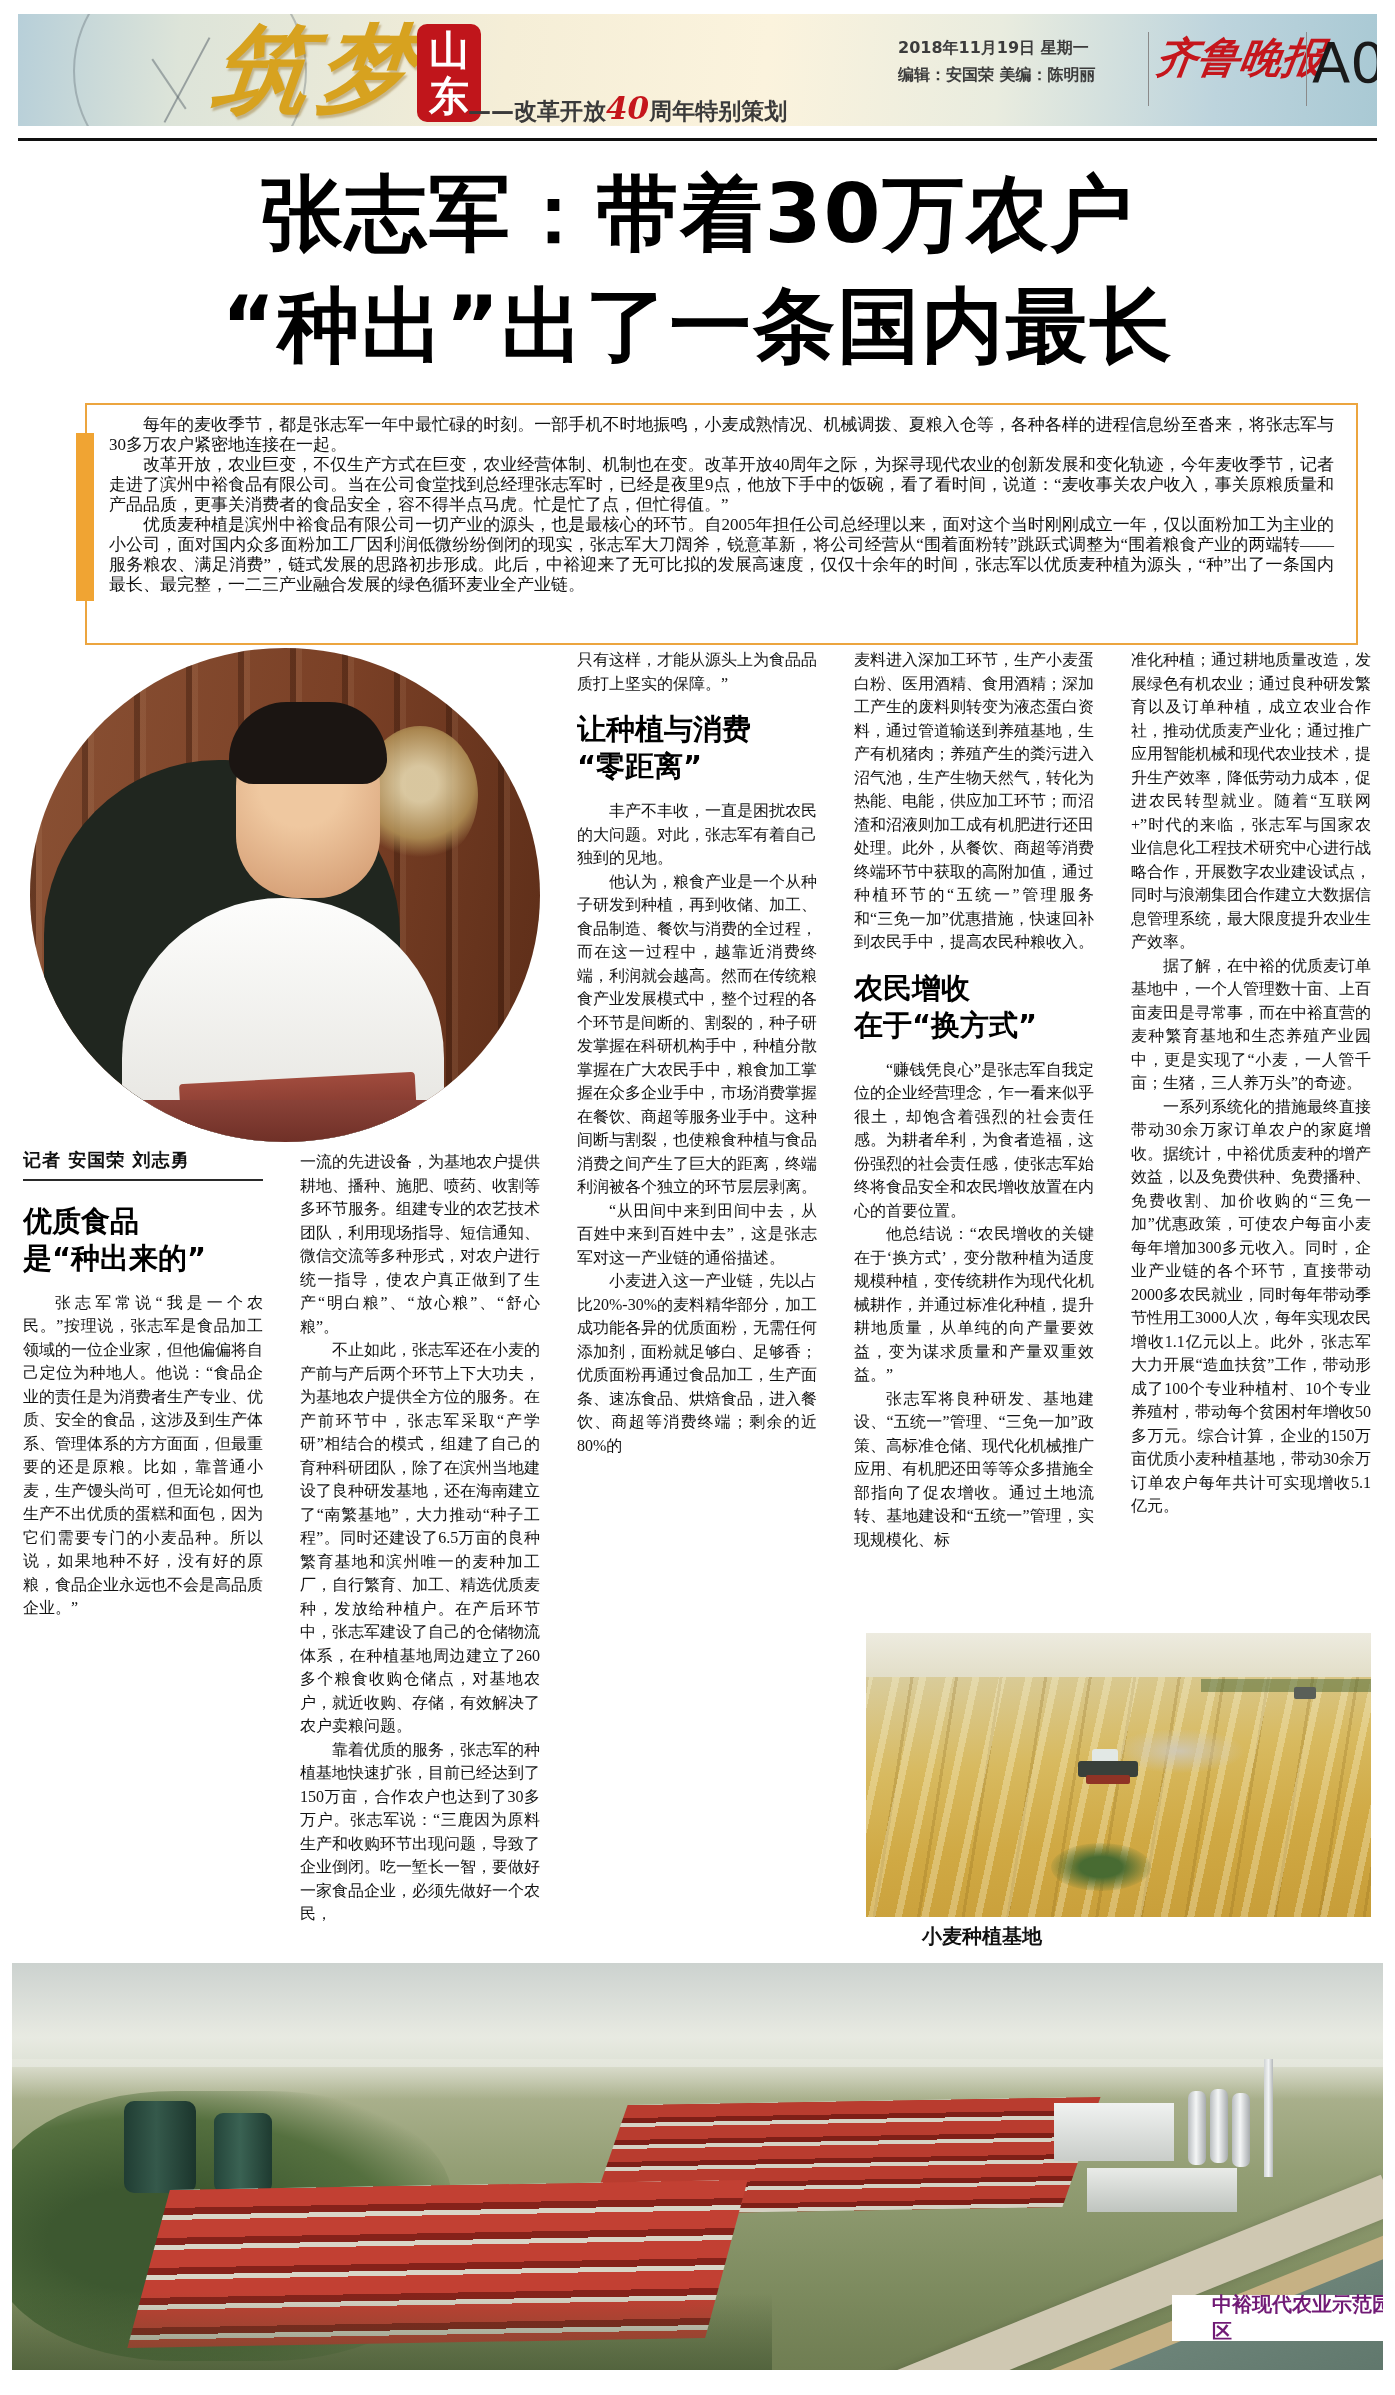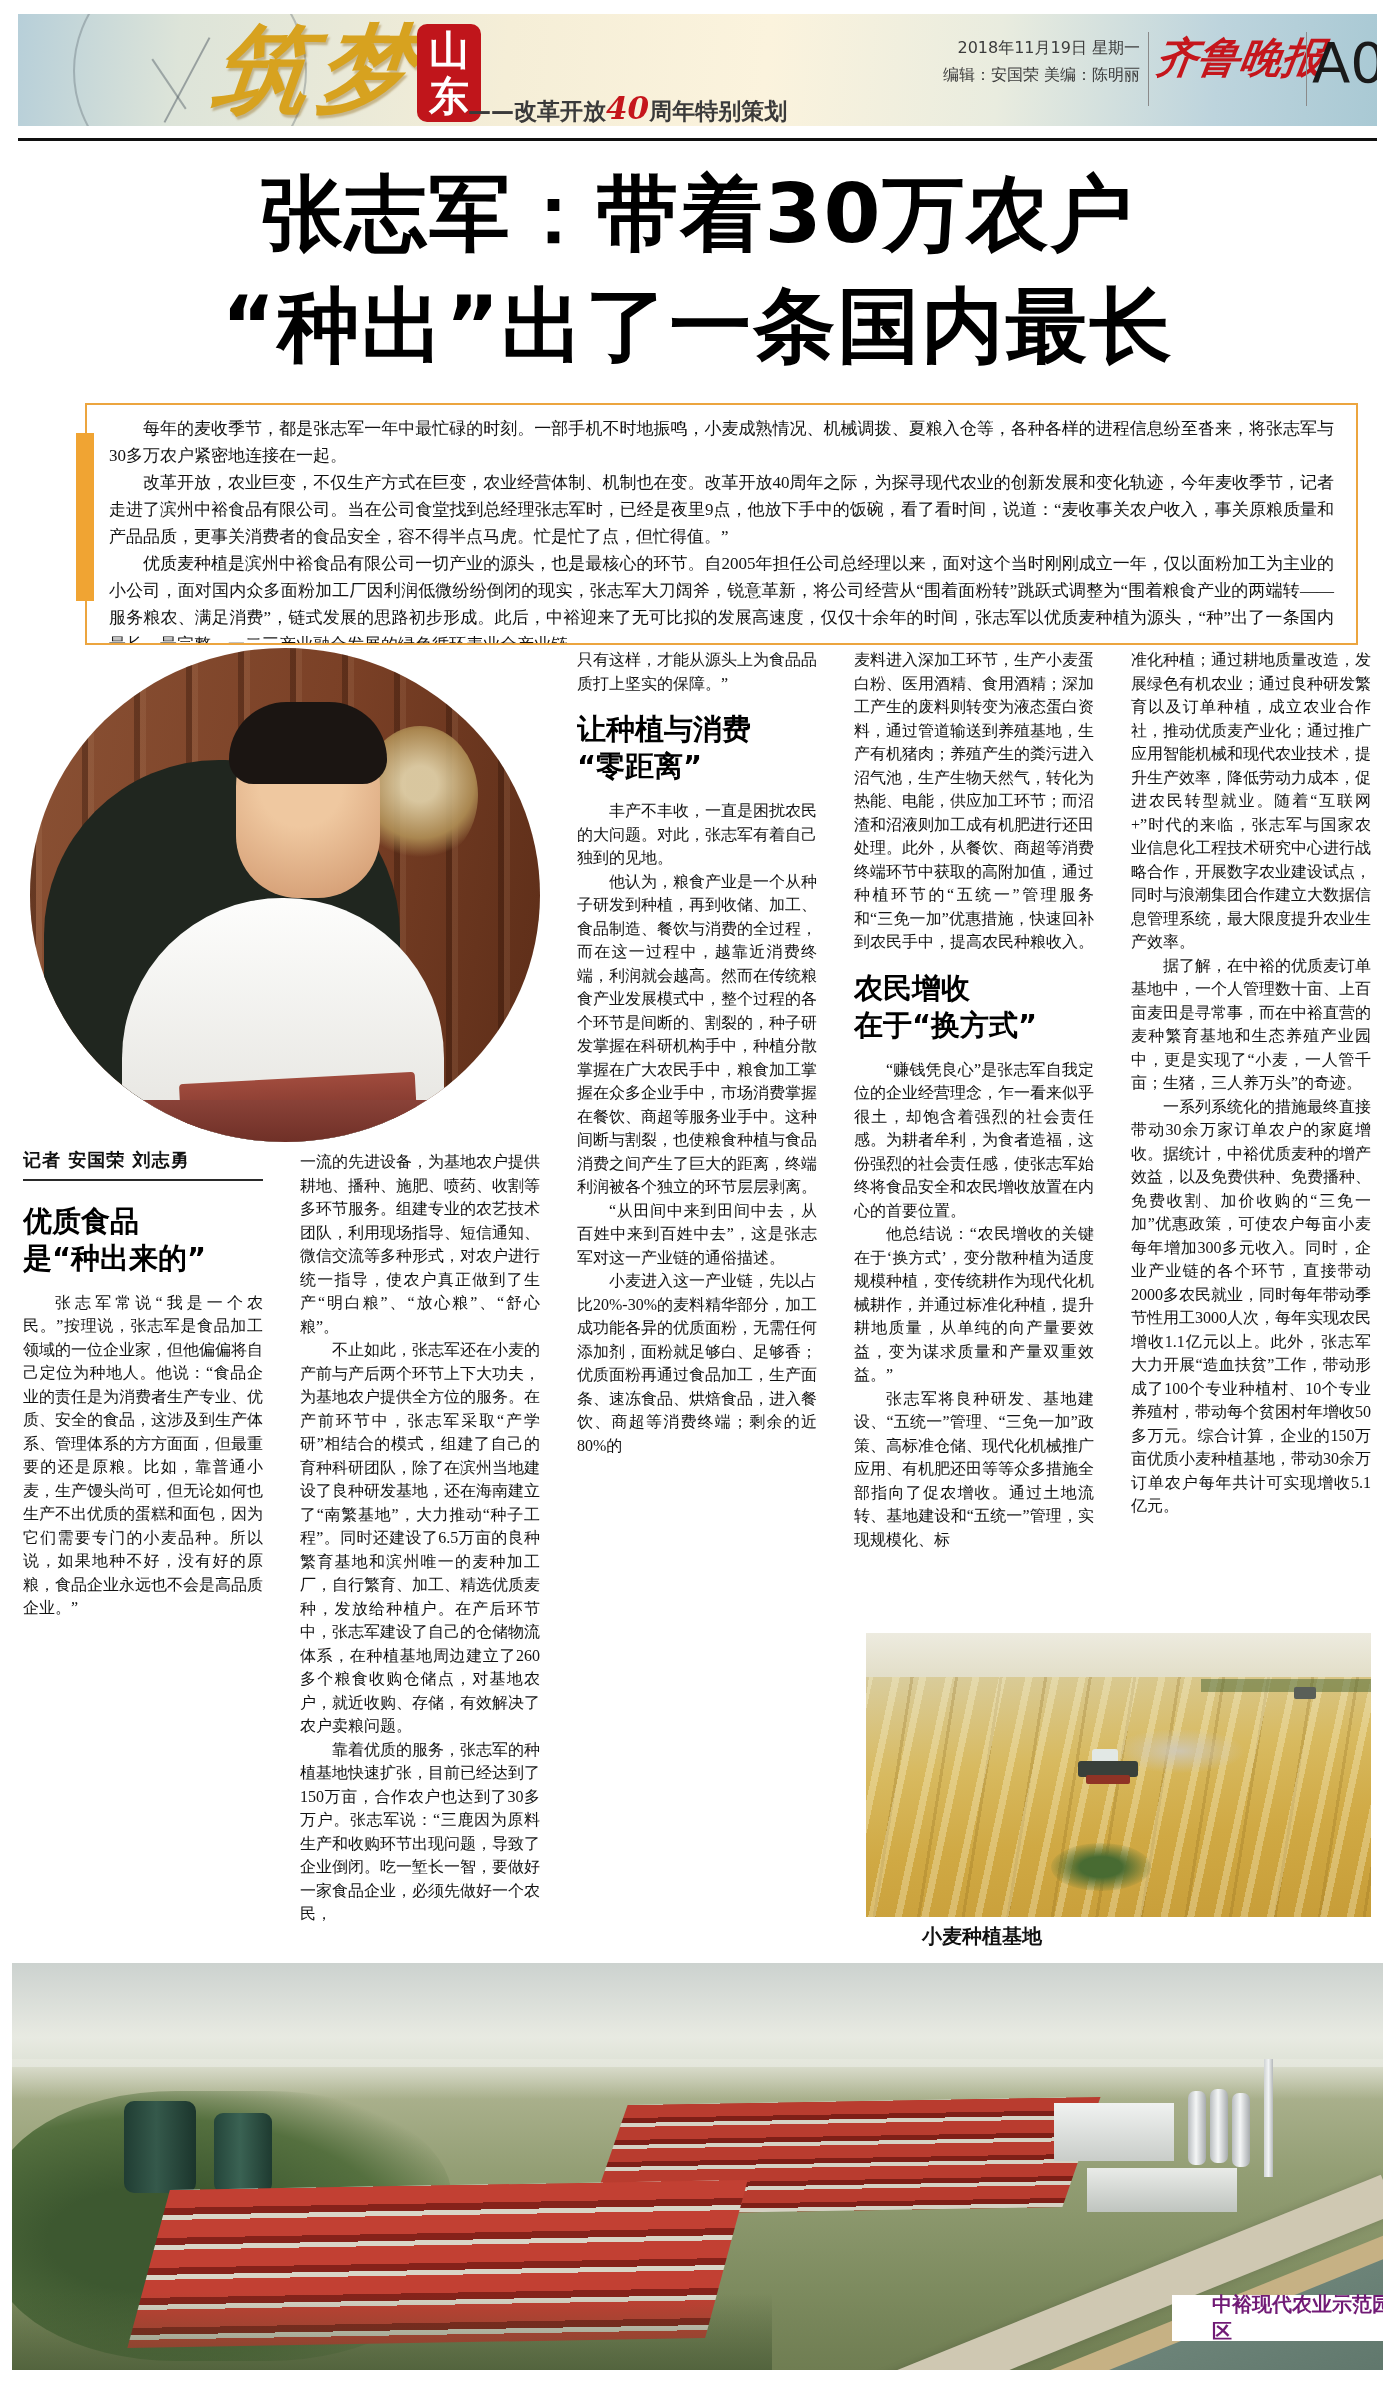--- a/index.html
+++ b/index.html
@@ -13,39 +13,39 @@
   .clock-circle{left:55px;top:-60px;width:230px;height:230px;border:2px solid rgba(90,100,110,.35);border-radius:50%;}
   .clock-hand1{left:168px;top:18px;width:2px;height:96px;background:rgba(80,90,100,.5);transform:rotate(28deg);}
   .clock-hand2{left:150px;top:40px;width:2px;height:60px;background:rgba(80,90,100,.45);transform:rotate(-34deg);}
   .mh-title{left:196px;top:-8px;font-size:96px;font-weight:bold;font-style:italic;color:#d7a21f;
     font-family:"DejaVu Serif",serif;letter-spacing:8px;text-shadow:2px 3px 2px rgba(130,85,0,.35);transform:skewX(-6deg);}
   .mh-seal{left:399px;top:10px;width:64px;height:98px;background:#c0151b;border-radius:10px;color:#fff;
     font-family:"DejaVu Sans",sans-serif;font-weight:bold;font-size:40px;line-height:46px;text-align:center;padding-top:3px;box-sizing:border-box;}
   .mh-seal div{height:46px;}
   .mh-strap{left:450px;top:76px;font-size:23px;font-weight:bold;color:#3a3a3a;font-family:"DejaVu Sans",sans-serif;white-space:nowrap;text-align:center;}
   .strap-num{color:#c5161c;font-size:31px;font-style:italic;font-family:"DejaVu Serif",serif;font-weight:bold;}
-  .hdr-dates{left:880px;top:20px;width:242px;text-align:right;font-size:16px;line-height:27px;color:#3b3b3b;
-    font-family:"DejaVu Sans",sans-serif;}
+  .hdr-dates{left:880px;top:20px;width:242px;text-align:left;font-size:16px;line-height:27px;color:#3b3b3b;
+    font-family:"DejaVu Sans",sans-serif;font-weight:bold;}
   .vline{width:1px;background:#8a8a8a;}
   .vl1{left:1130px;top:18px;height:74px;}
   .vl2{left:1288px;top:18px;height:74px;}
   .paper-name{left:1138px;top:16px;font-size:42px;font-weight:bold;font-style:italic;color:#c5161c;
     font-family:"DejaVu Serif",serif;letter-spacing:0px;transform:skewX(-8deg);}
   .page-no{left:1294px;top:16px;font-size:56px;color:#1a1a1a;font-family:"DejaVu Sans",sans-serif;font-weight:400;}
 
   .top-rule{left:18px;top:138px;width:1359px;height:3px;background:#101010;}
 
   
   .headline{left:60px;top:158px;width:1275px;text-align:center;color:#000;
     font-family:"DejaVu Sans",sans-serif;font-weight:900;font-size:82px;line-height:112px;letter-spacing:2px;}
 
   
   .lead-box{left:85px;top:403px;width:1273px;height:242px;border:2px solid #eca53f;box-sizing:border-box;
     overflow:hidden;padding:10px 22px 0 22px;}
-  .lead-box p{margin:0;text-indent:2em;font-size:17px;line-height:27px;text-align:justify;color:#111;}
+  .lead-box p{margin:0;text-indent:2em;font-size:17px;line-height:20px;text-align:justify;color:#111;}
   .lead-bar{left:76px;top:433px;width:18px;height:168px;background:#f0a433;}
 
   
   .col{position:absolute;width:240px;font-size:16px;line-height:23.5px;text-align:justify;color:#121212;overflow:hidden;}
   .col p{margin:0;text-indent:2em;}
   .col p.cont{text-indent:0;}
   .sec-head{font-family:"DejaVu Sans",sans-serif;font-weight:bold;font-size:29px;line-height:37px;
     color:#000;text-align:left;text-indent:0;margin:16px 0 14px 0;}
   .byline{font-family:"DejaVu Sans",sans-serif;font-weight:bold;font-size:18px;color:#111;
     border-bottom:2px solid #2a2a2a;padding-bottom:7px;margin-bottom:22px;letter-spacing:1px;}

